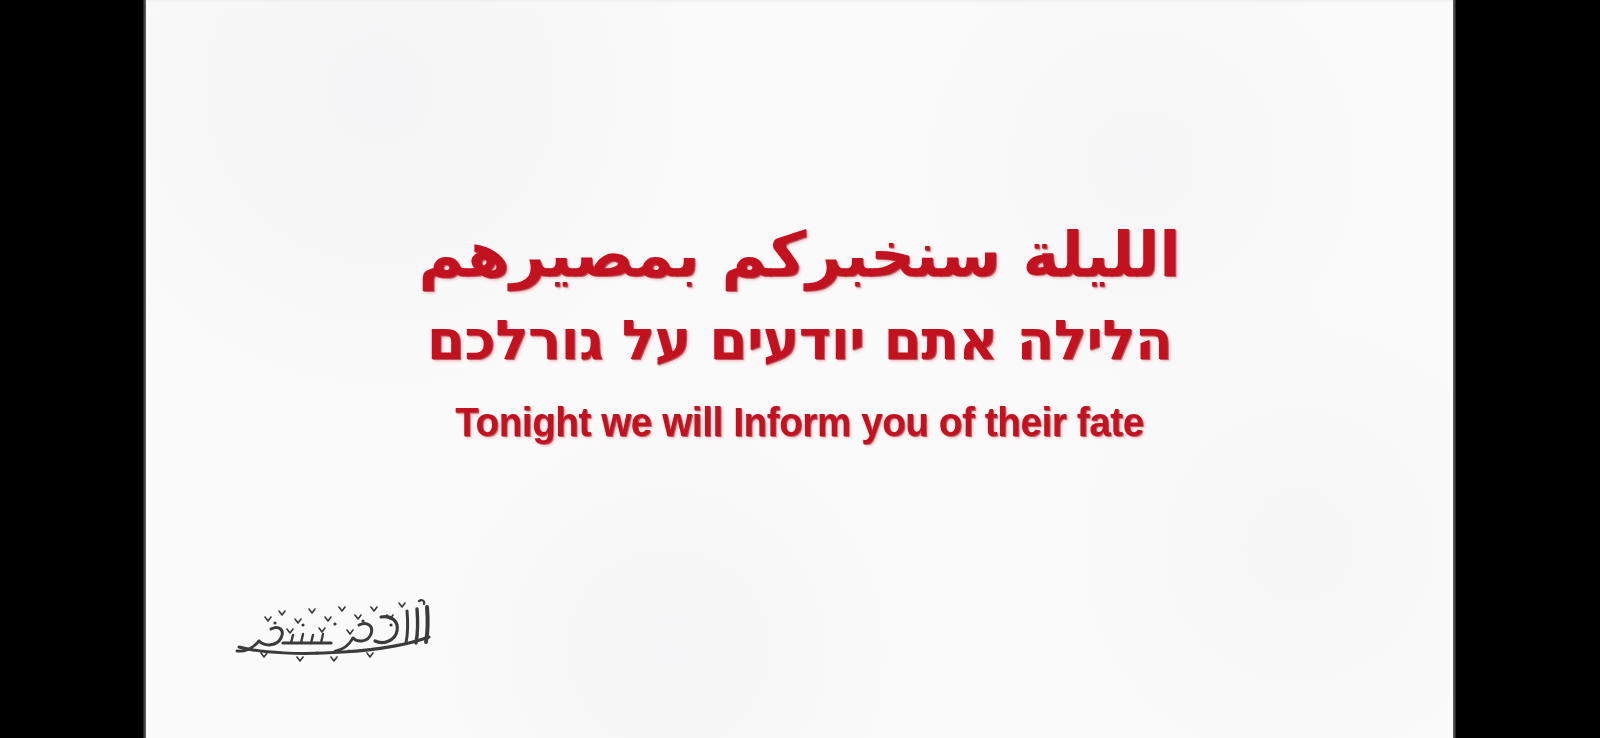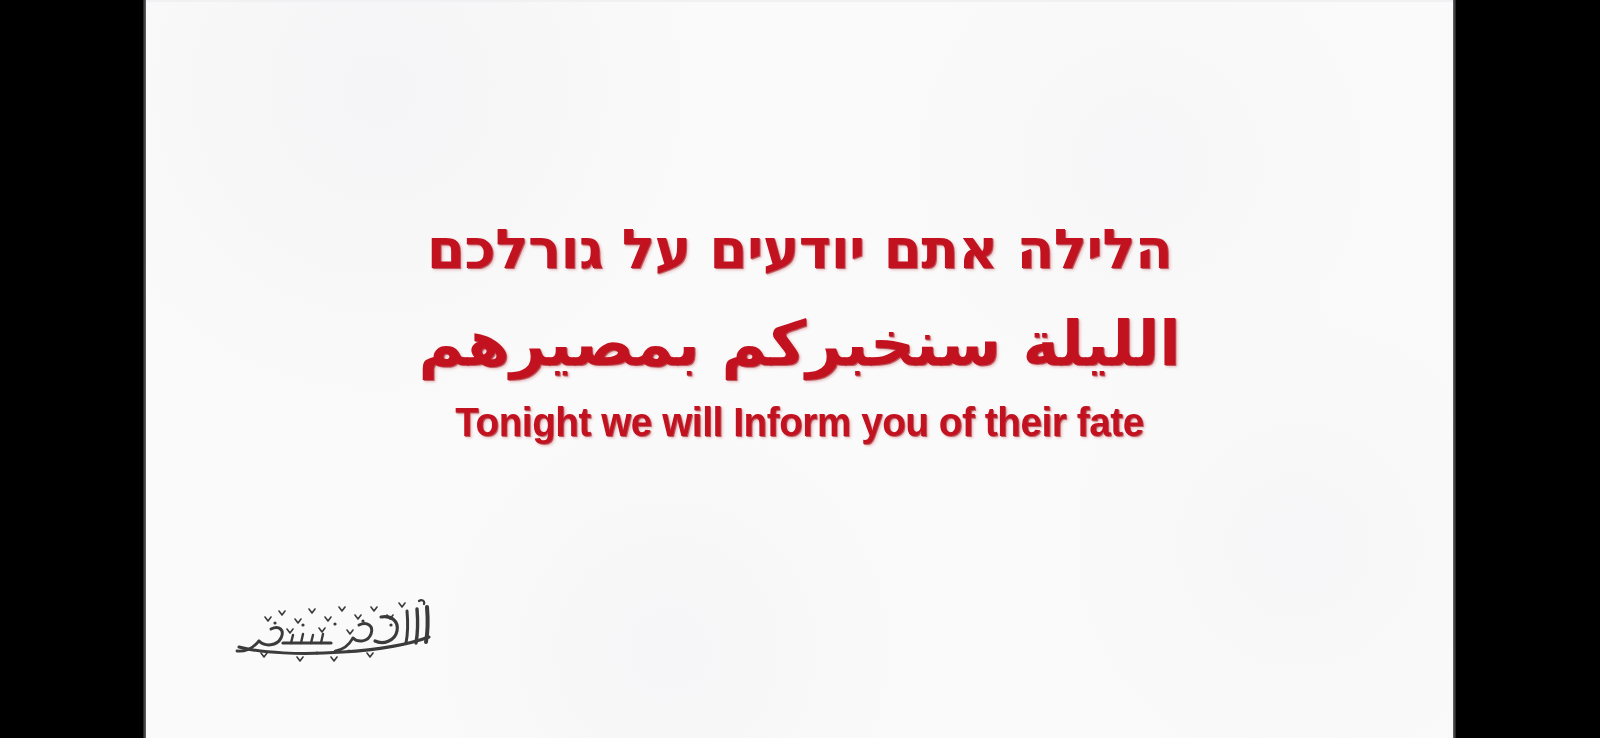--- a/index.html
+++ b/index.html
@@ -145,23 +145,23 @@
 <body>
 
 <div id="frame">
 
   <div id="picture">
 
     <div class="top-hairline"></div>
 
     <div id="caption-block">
 
+      <span class="caption-line line-arabic">الليلة سنخبركم بمصيرهم</span>
+
       <span class="caption-line line-hebrew">הלילה אתם יודעים על גורלכם</span>
-
-      <span class="caption-line line-arabic">الليلة سنخبركم بمصيرهم</span>
 
       <span class="caption-line line-english">Tonight we will Inform you of their fate</span>
 
     </div>
 
     <div id="watermark">
       <svg viewBox="0 0 220 72" xmlns="http://www.w3.org/2000/svg">
         <g fill="#2b2b2b" stroke="#2b2b2b" stroke-linecap="round" stroke-linejoin="round">
 
           <path d="M8 52 C 30 58, 70 60, 112 57 C 146 55, 176 50, 198 42" fill="none" stroke-width="3"></path>

